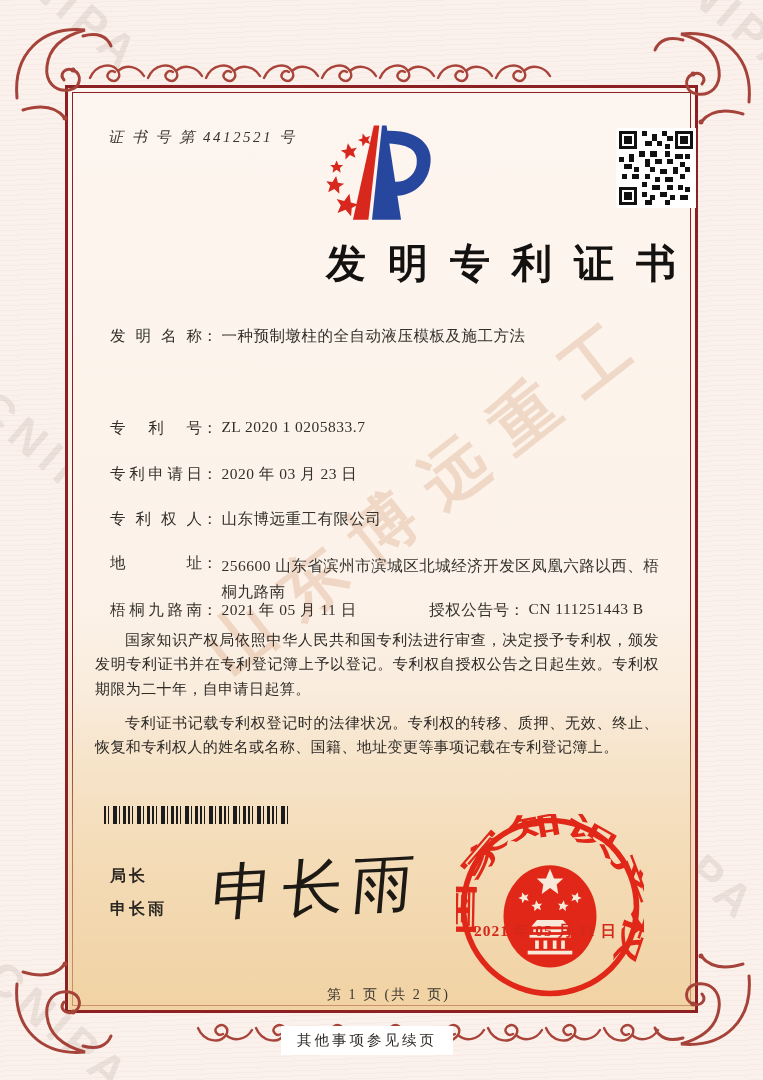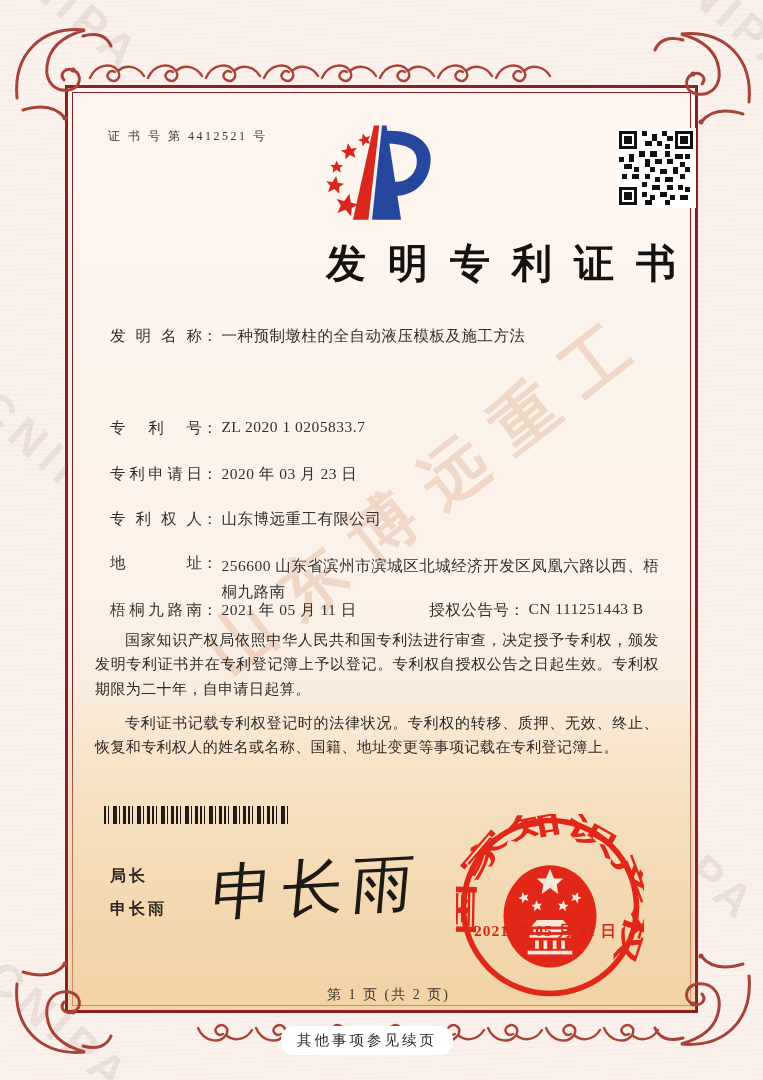--- a/index.html
+++ b/index.html
@@ -35,21 +35,21 @@
     transform:rotate(41deg);white-space:nowrap;pointer-events:none;
   }
   .wm-company{
     position:absolute;left:118px;top:448px;width:620px;text-align:center;
     font-size:66px;letter-spacing:24px;font-weight:bold;
     color:rgba(206,140,96,0.26);
     transform:rotate(-38deg);transform-origin:50% 50%;
     white-space:nowrap;pointer-events:none;
   }
   
-  .cert-no{position:absolute;left:108px;top:128px;font-size:12px;letter-spacing:2.5px;color:#3a352f;}
+  .cert-no{position:absolute;left:108px;top:128px;font-size:15px;letter-spacing:2.5px;color:#3a352f;font-style:italic;}
   .logo{position:absolute;left:323px;top:120px;width:118px;height:108px;}
   .qr{position:absolute;left:616px;top:128px;width:74px;height:74px;background:#fff;padding:3px;}
   .title{
     position:absolute;left:65px;top:236px;width:633px;text-align:right;
     font-size:40px;font-weight:bold;color:#141210;letter-spacing:22px;text-indent:22px;
   }
   
   .frow{position:absolute;left:110px;font-size:15.5px;color:#33302b;white-space:nowrap;}
   .flabel{display:inline-block;width:92px;text-align:justify;text-align-last:justify;vertical-align:top;}
   .fcolon{display:inline-block;vertical-align:top;}
@@ -86,21 +86,21 @@
   .seal{position:absolute;left:456px;top:814px;width:188px;height:186px;}
   .seal-date{
     position:absolute;left:474px;top:921px;width:180px;
     font-size:15.5px;font-weight:bold;color:#d5281b;letter-spacing:1px;white-space:nowrap;
   }
   
   .page-info{position:absolute;left:72px;top:986px;width:633px;text-align:center;
     font-size:14px;color:#3a352f;letter-spacing:2px;}
   .cont-note{
     position:absolute;left:281px;top:1026px;background:#ffffff;padding:5px 16px;
-    font-size:14.5px;color:#2e2a26;letter-spacing:3px;white-space:nowrap;border-radius:13px;
+    font-size:14.5px;color:#2e2a26;letter-spacing:3px;white-space:nowrap;
   }
   
   .orn{position:absolute;pointer-events:none;color:#a5433a;}
   svg text{font-family:"Liberation Serif","DejaVu Serif",serif;}
 </style>
 </head>
 <body>
 
 <div class="page">
 

